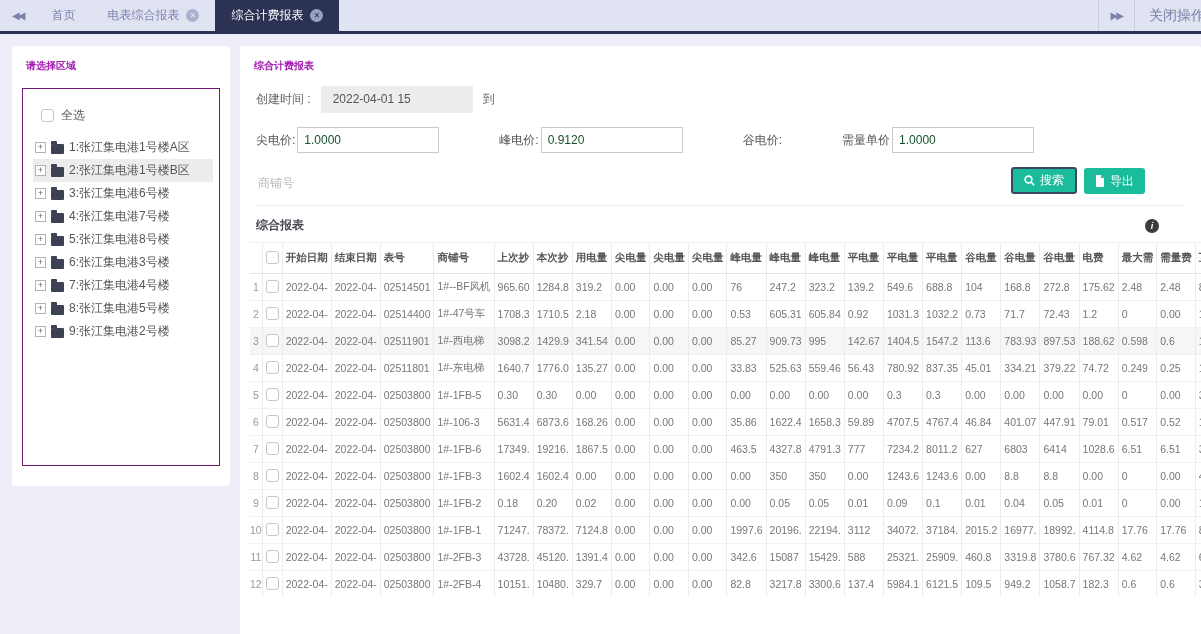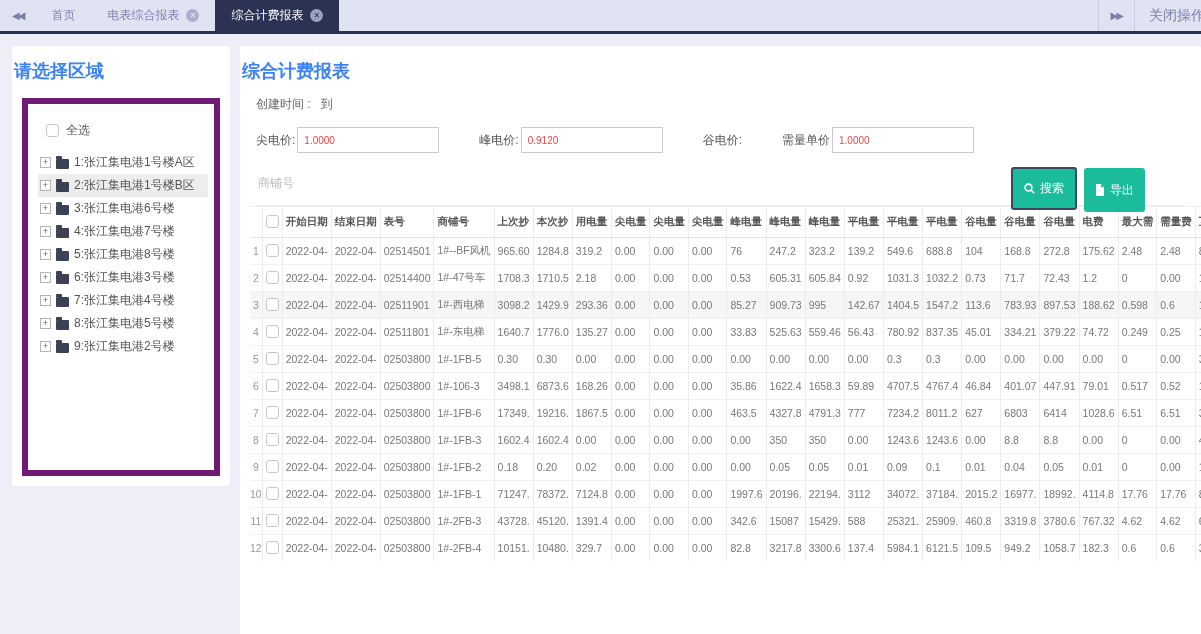--- a/index.html
+++ b/index.html
@@ -17,44 +17,44 @@
   .tab-close{width:13px;height:13px;border-radius:50%;background:#aab0cd;color:#e6e8f5;font-size:8px;line-height:13px;text-align:center;}
   .tab.active .tab-close{background:#9aa1c4;color:#2b3254;}
   .tabbar-right{margin-left:auto;display:flex;align-items:stretch;}
   .tabbar-right .tab-arrow{border-left:1px solid #c9cde2;}
   .close-ops{display:flex;align-items:center;border-left:1px solid #c9cde2;padding-left:14px;font-size:14px;color:#7b80a8;width:52px;white-space:nowrap;overflow:hidden;cursor:pointer;}
   
   .content{display:flex;gap:10px;padding:12px 0 0 12px;height:588px;}
   .panel{background:#fff;border-radius:3px;}
   
   .sidebar{width:218px;flex:none;height:440px;}
-  .panel-title{font-size:18px;font-weight:bold;color:#3b82f6;padding:13px 2px 9px;}
-  .tree-box{margin:6px 10px;border:6px solid #701a75;height:378px;padding:16px 6px 6px 10px;overflow:hidden;box-sizing:border-box;}
+  .panel-title{font-size:10px;font-weight:bold;color:#a21caf;padding:13px 14px 9px;}
+  .tree-box{margin:6px 10px;border:1px solid #701a75;height:378px;padding:16px 6px 6px 10px;overflow:hidden;box-sizing:border-box;}
   .cb{display:inline-block;width:13px;height:13px;border:1px solid #c6c6c6;border-radius:3px;background:#fff;flex:none;box-sizing:border-box;cursor:pointer;}
   .select-all{display:flex;align-items:center;gap:7px;font-size:12px;color:#555;margin:2px 0 12px 8px;}
   .tree-item{display:flex;align-items:center;gap:5px;font-size:12px;color:#555;padding:3px 4px 3px 2px;cursor:pointer;}
   .tree-item.selected{background:#ededed;}
   .expander{width:11px;height:11px;border:1px solid #b3b3b3;background:#fff;font-size:9px;line-height:9px;text-align:center;color:#666;flex:none;box-sizing:border-box;cursor:pointer;}
   .folder{width:13px;height:10px;background:#3c4154;border-radius:1px;position:relative;flex:none;margin-top:2px;}
   .folder::before{content:"";position:absolute;top:-3px;left:0;width:6px;height:3px;background:#3c4154;border-radius:1px 1px 0 0;}
   
   .main{flex:1;min-width:0;height:640px;}
   .filters{padding:0 16px;}
   .row-created{display:flex;align-items:center;gap:10px;font-size:12px;color:#666;margin:4px 0 14px;}
   .datebox{background:#ededed;color:#555;height:27px;line-height:27px;font-size:12px;padding:0 12px;width:128px;cursor:pointer;}
   .price-row{display:flex;align-items:center;font-size:12px;color:#555;margin-bottom:12px;}
-  .pf{display:flex;align-items:center;margin-right:40px;}
+  .pf{display:flex;align-items:center;margin-right:60px;}
   .pf:last-child{margin-right:0;}
-  .pf input{width:128px;height:24px;border:1px solid #c9c9c9;padding:0 6px;font-size:10px;color:#ef4444;margin-left:2px;}
+  .pf input{width:128px;height:24px;border:1px solid #c9c9c9;padding:0 6px;font-size:12px;color:#14532d;margin-left:2px;}
   .search-row{position:relative;border-bottom:1px solid #ececec;padding:4px 0 8px;margin-top:2px;}
   .shop-input{border:none;outline:none;width:640px;font-size:12px;color:#555;padding:7px 2px;background:transparent;}
   .shop-input::placeholder{color:#b9b9bf;}
   .btns{position:absolute;right:40px;top:3px;display:flex;gap:7px;}
-  .btn{background:#1abc9c;color:#fff;font-size:12px;height:44px;padding:0 11px;border-radius:3px;display:flex;align-items:center;gap:5px;border:none;cursor:pointer;}
-  .btn.focus{border:2px solid #3a4664;height:43px;margin-top:-1px;}
+  .btn{background:#1abc9c;color:#fff;font-size:12px;height:26px;padding:0 11px;border-radius:3px;display:flex;align-items:center;gap:5px;border:none;cursor:pointer;}
+  .btn.focus{border:2px solid #3a4664;height:27px;margin-top:-1px;}
   .btn svg{display:block;}
   
   .section-head{display:flex;justify-content:space-between;align-items:center;font-size:12px;font-weight:bold;color:#4a4a55;padding:11px 42px 8px 16px;}
   .info-dot{width:14px;height:14px;border-radius:50%;background:#3d3d3d;color:#fff;font-size:9px;line-height:14px;text-align:center;font-style:italic;font-weight:bold;cursor:pointer;}
   .tablewrap{margin-left:10px;overflow:hidden;}
   table{border-collapse:collapse;table-layout:fixed;font-size:10.5px;color:#777;}
   th{color:#555;font-size:10.5px;font-weight:bold;height:30px;text-align:left;padding:0 3px;border-top:1px solid #efefef;border-bottom:1px solid #e4e4e4;border-right:1px solid #ececec;white-space:nowrap;overflow:hidden;}
   td{height:26px;padding:0 3px;border-top:1px solid #f1f1f1;border-right:1px solid #ececec;white-space:nowrap;overflow:hidden;}
   tbody tr:first-child td{border-top:none;}
   tr.hl td{background:#f6f6f6;}
@@ -143,20 +143,21 @@
         </div>
     </div>
   </aside>
 
   <section class="panel main">
     <div class="panel-title">综合计费报表</div>
 
     <div class="filters">
       <div class="row-created">
         <span>创建时间 :</span>
+        <span class="datebox">2022-04-01 15</span>
         <span>到</span>
       </div>
 
       <div class="price-row">
         <span class="pf">
           <span>尖电价:</span>
           <input value="1.0000" style="">
         </span>
         <span class="pf">
           <span>峰电价:</span>
@@ -185,20 +186,24 @@
             <svg width="10" height="12" viewBox="0 0 10 12">
                 <path d="M1 0 h5 l3 3 v9 h-8 z" fill="#fff"></path>
                 <path d="M6 0 l3 3 h-3 z" fill="#1abc9c"></path>
               </svg>
             <span>导出</span>
           </button>
         </div>
       </div>
     </div>
 
+    <div class="section-head">
+      <span>综合报表</span>
+      <span class="info-dot">i</span>
+    </div>
 
     <div class="tablewrap">
       <table>
         <colgroup id="cols">
             <col style="width: 22px;">
             <col style="width: 28px;">
             <col style="width: 50px;">
             <col style="width: 50px;">
             <col style="width: 50px;">
             <col style="width: 54px;">
@@ -308,21 +313,21 @@
             </tr>
             <tr class="hl">
               <td class="rn">3</td>
               <td class="cbc"><span class="cb"></span></td>
               <td>2022-04-</td>
               <td>2022-04-</td>
               <td>02511901</td>
               <td>1#-西电梯</td>
               <td>3098.2</td>
               <td>1429.9</td>
-              <td>293.36</td>
+              <td>341.54</td>
               <td>0.00</td>
               <td>0.00</td>
               <td>0.00</td>
               <td>85.27</td>
               <td>909.73</td>
               <td>995</td>
               <td>142.67</td>
               <td>1404.5</td>
               <td>1547.2</td>
               <td>113.6</td>
@@ -387,21 +392,21 @@
               <td>0.00</td>
               <td>30</td>
             </tr>
             <tr>
               <td class="rn">6</td>
               <td class="cbc"><span class="cb"></span></td>
               <td>2022-04-</td>
               <td>2022-04-</td>
               <td>02503800</td>
               <td>1#-106-3</td>
-              <td>3498.1</td>
+              <td>5631.4</td>
               <td>6873.6</td>
               <td>168.26</td>
               <td>0.00</td>
               <td>0.00</td>
               <td>0.00</td>
               <td>35.86</td>
               <td>1622.4</td>
               <td>1658.3</td>
               <td>59.89</td>
               <td>4707.5</td>

